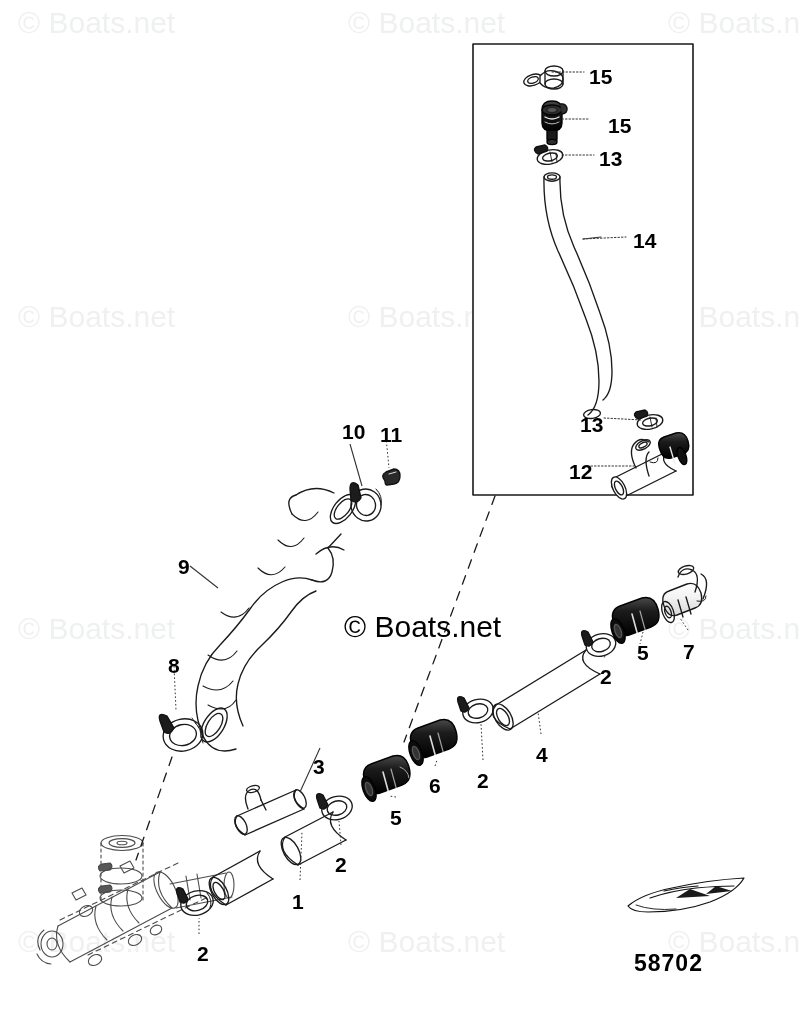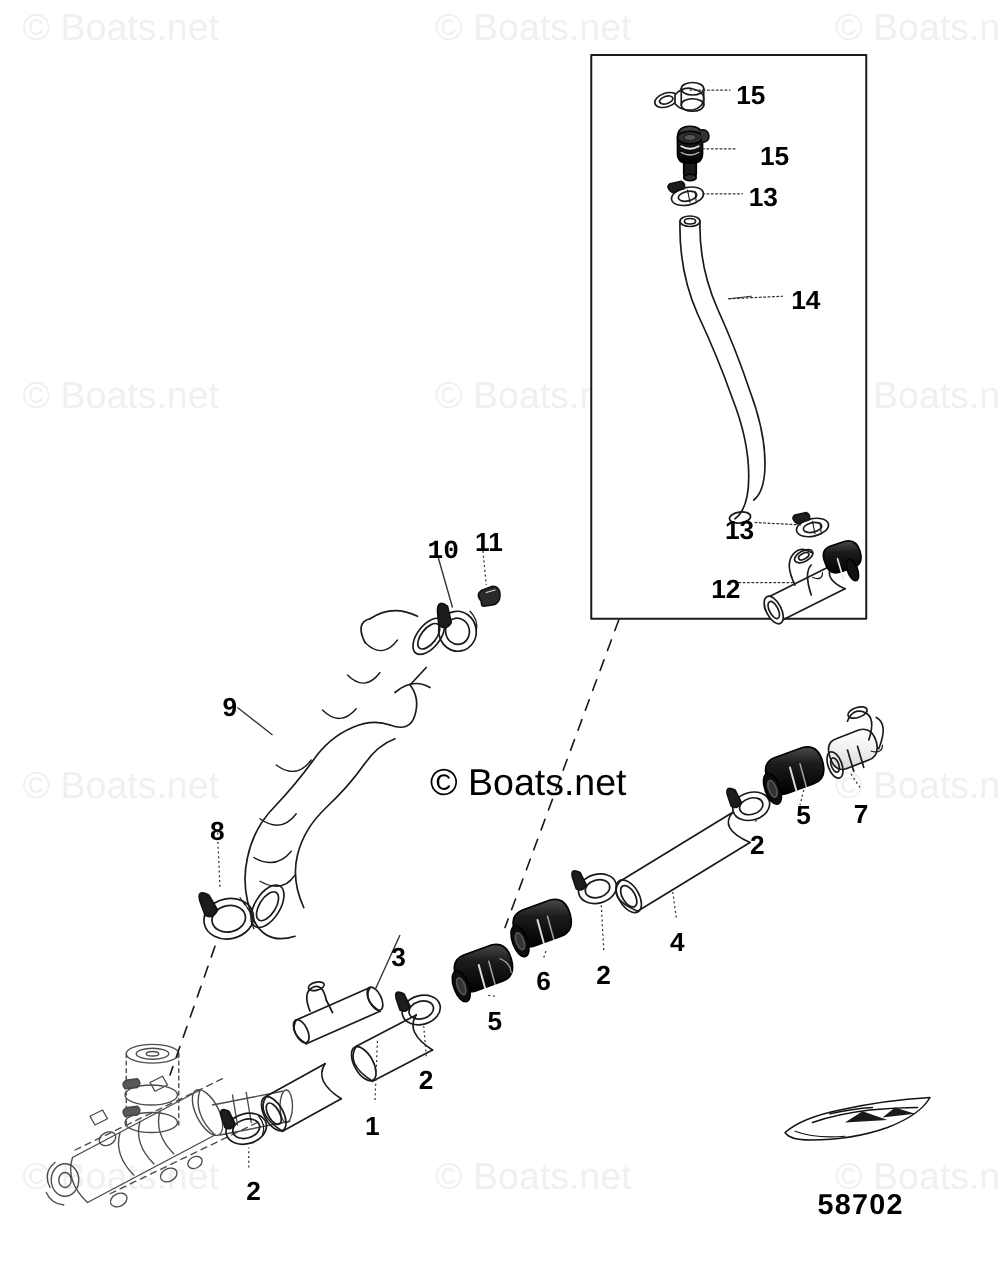--- a/index.html
+++ b/index.html
@@ -66,21 +66,20 @@
   #diagram-number {
     position: absolute;
     left: 634px;
     top: 950px;
     font-family: "Liberation Sans", sans-serif;
     font-size: 23px;
     font-weight: 700;
     color: #000;
     letter-spacing: 1px;
     z-index: 12;
-    margin-left: 20px;
   }
 </style>
 </head>
 <body>
 
 <div id="page">
 
   <div id="watermarks">
       <div class="wm" style="left: 18px; top: 6px; color: rgb(238, 241, 239);">© Boats.net</div>
       <div class="wm" style="left: 348px; top: 6px; color: rgb(238, 241, 239);">© Boats.net</div>
@@ -445,21 +444,21 @@
       <div class="callout" style="left: 477px; top: 770px;">2</div>
       <div class="callout" style="left: 600px; top: 666px;">2</div>
       <div class="callout" style="left: 313px; top: 756px;">3</div>
       <div class="callout" style="left: 536px; top: 744px;">4</div>
       <div class="callout" style="left: 390px; top: 807px;">5</div>
       <div class="callout" style="left: 637px; top: 642px;">5</div>
       <div class="callout" style="left: 429px; top: 775px;">6</div>
       <div class="callout" style="left: 683px; top: 641px;">7</div>
       <div class="callout" style="left: 168px; top: 655px;">8</div>
       <div class="callout" style="left: 178px; top: 556px;">9</div>
-      <div class="callout" style="left: 342px; top: 431px; font-family: Liberation Mono, monospace;">10</div>
+      <div class="callout" style="left: 342px; top: 421px;">10</div>
       <div class="callout" style="left: 380px; top: 424px; text-align: right;">11</div>
       <div class="callout" style="left: 569px; top: 461px;">12</div>
       <div class="callout" style="left: 599px; top: 148px;">13</div>
       <div class="callout" style="left: 580px; top: 414px;">13</div>
       <div class="callout" style="left: 633px; top: 230px; text-align: right;">14</div>
       <div class="callout" style="left: 608px; top: 115px;">15</div>
       <div class="callout" style="left: 589px; top: 66px;">15</div>
     </div>
 
   <div id="diagram-number">58702</div>

